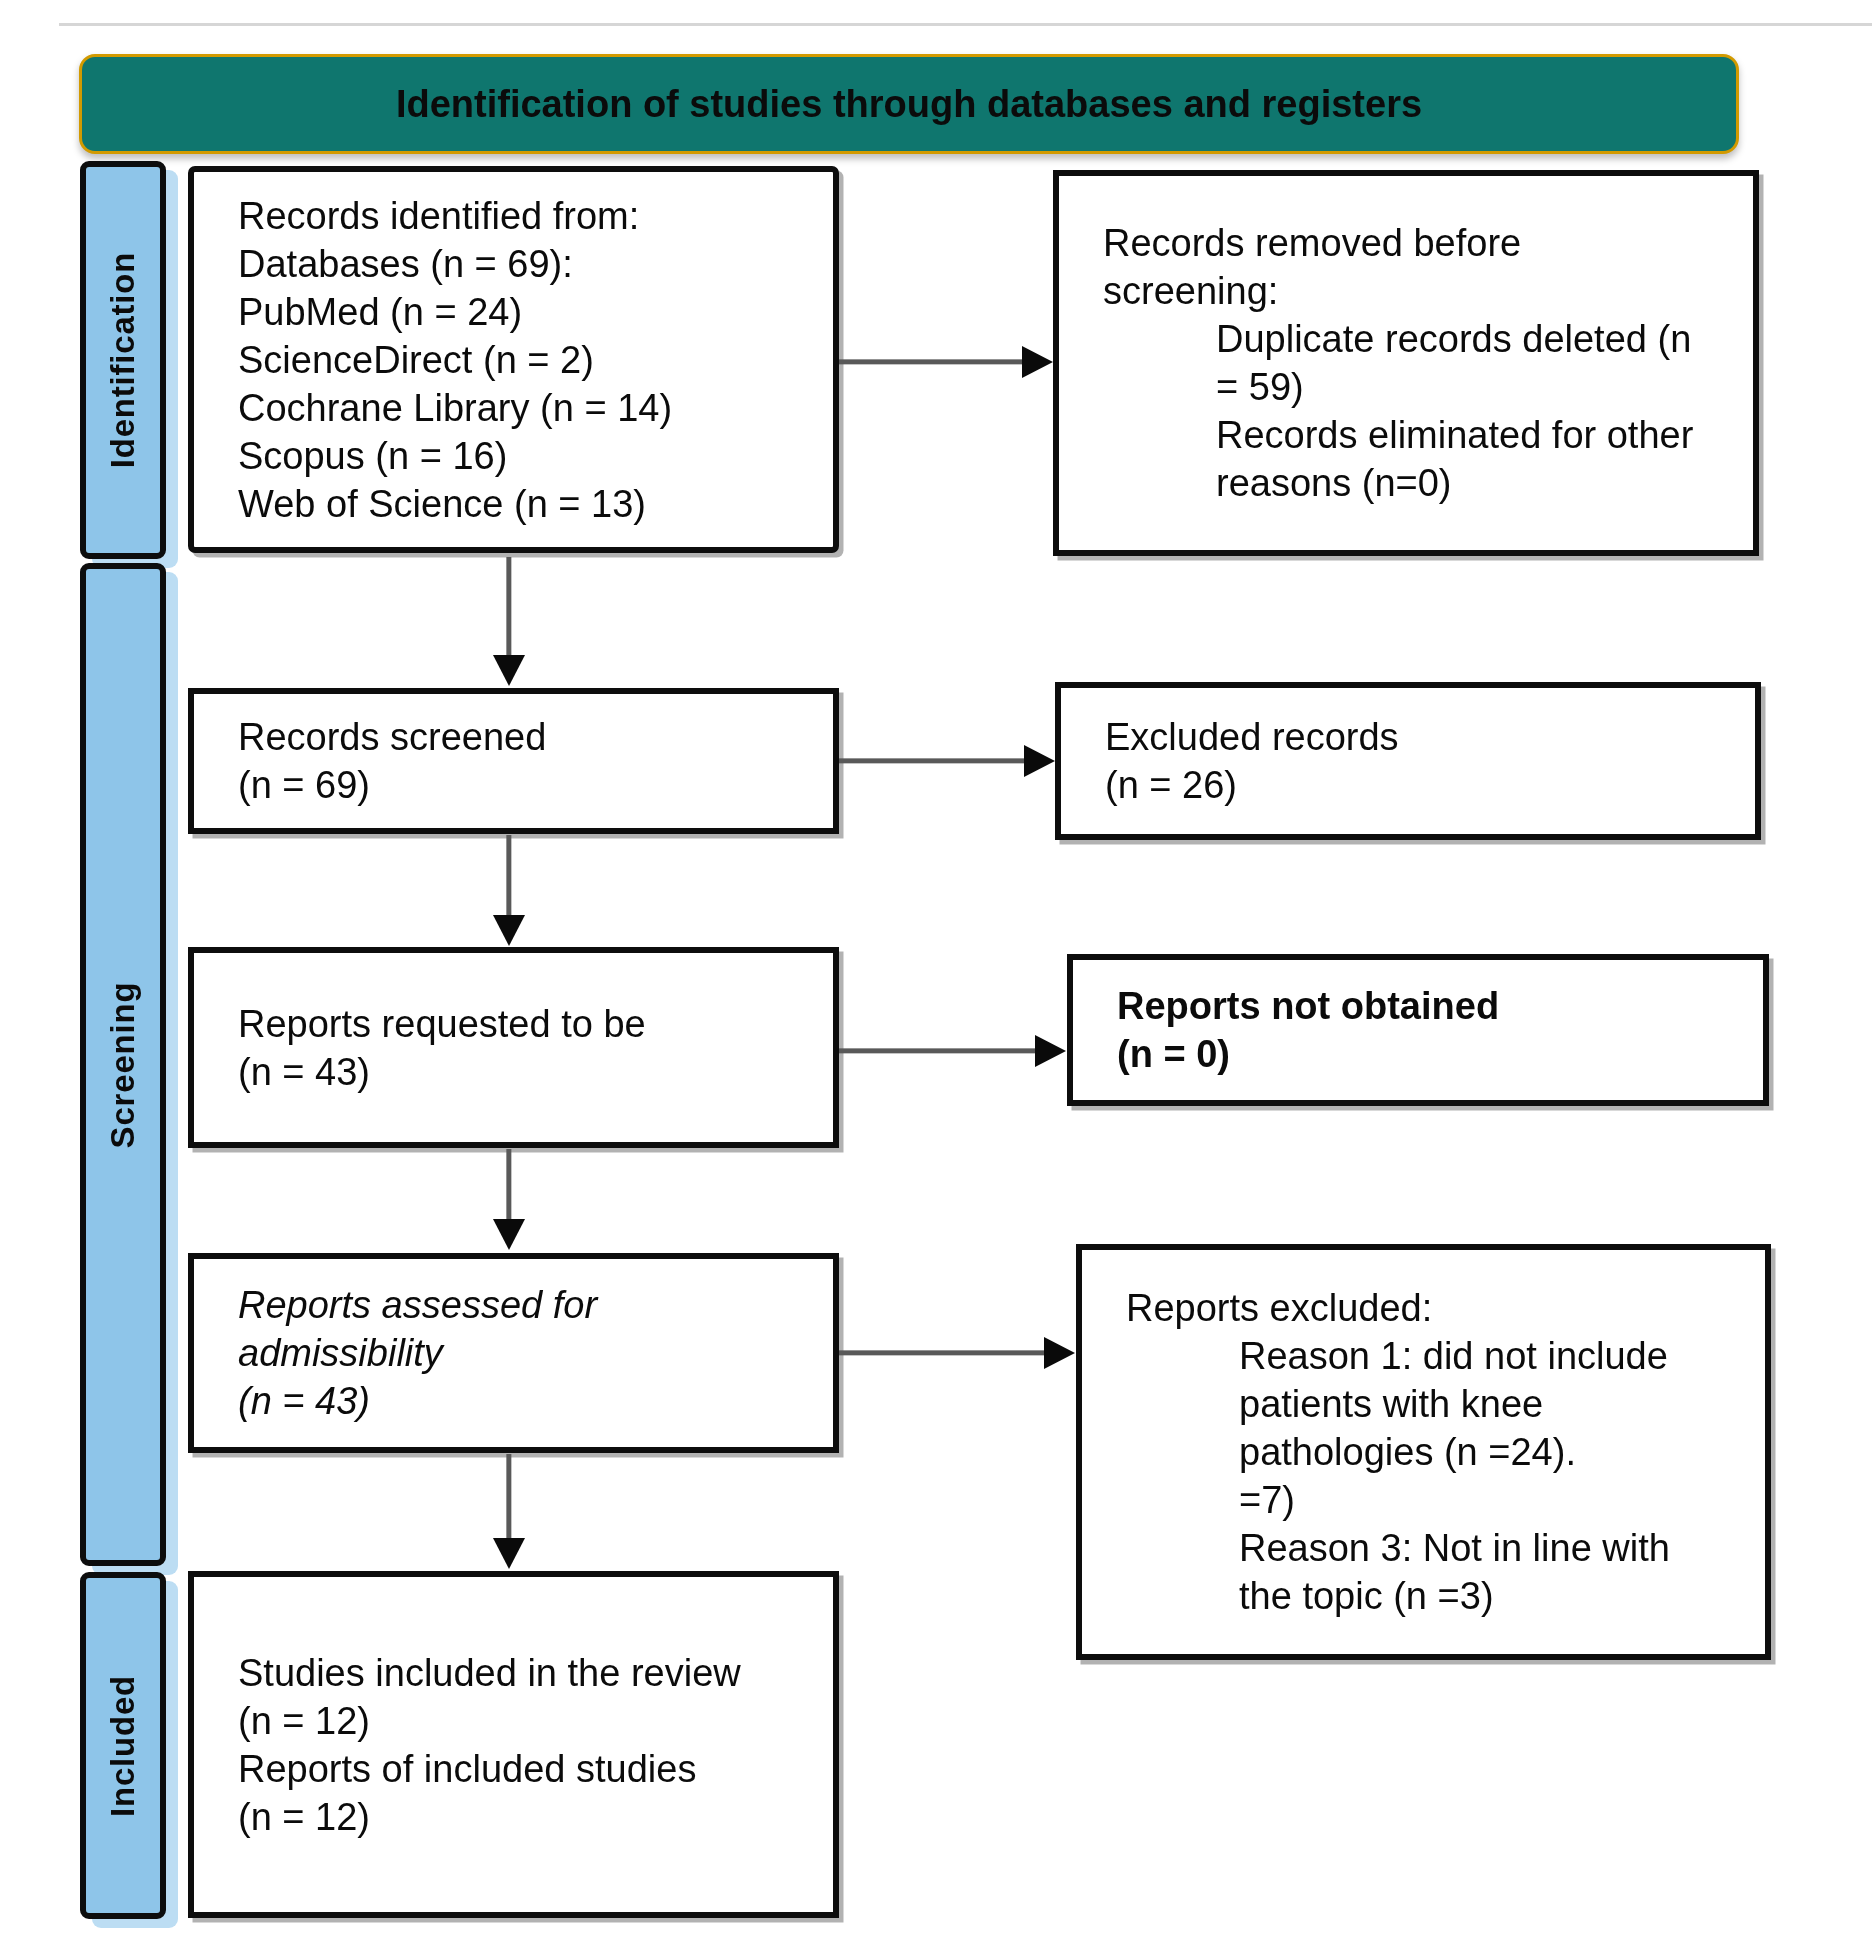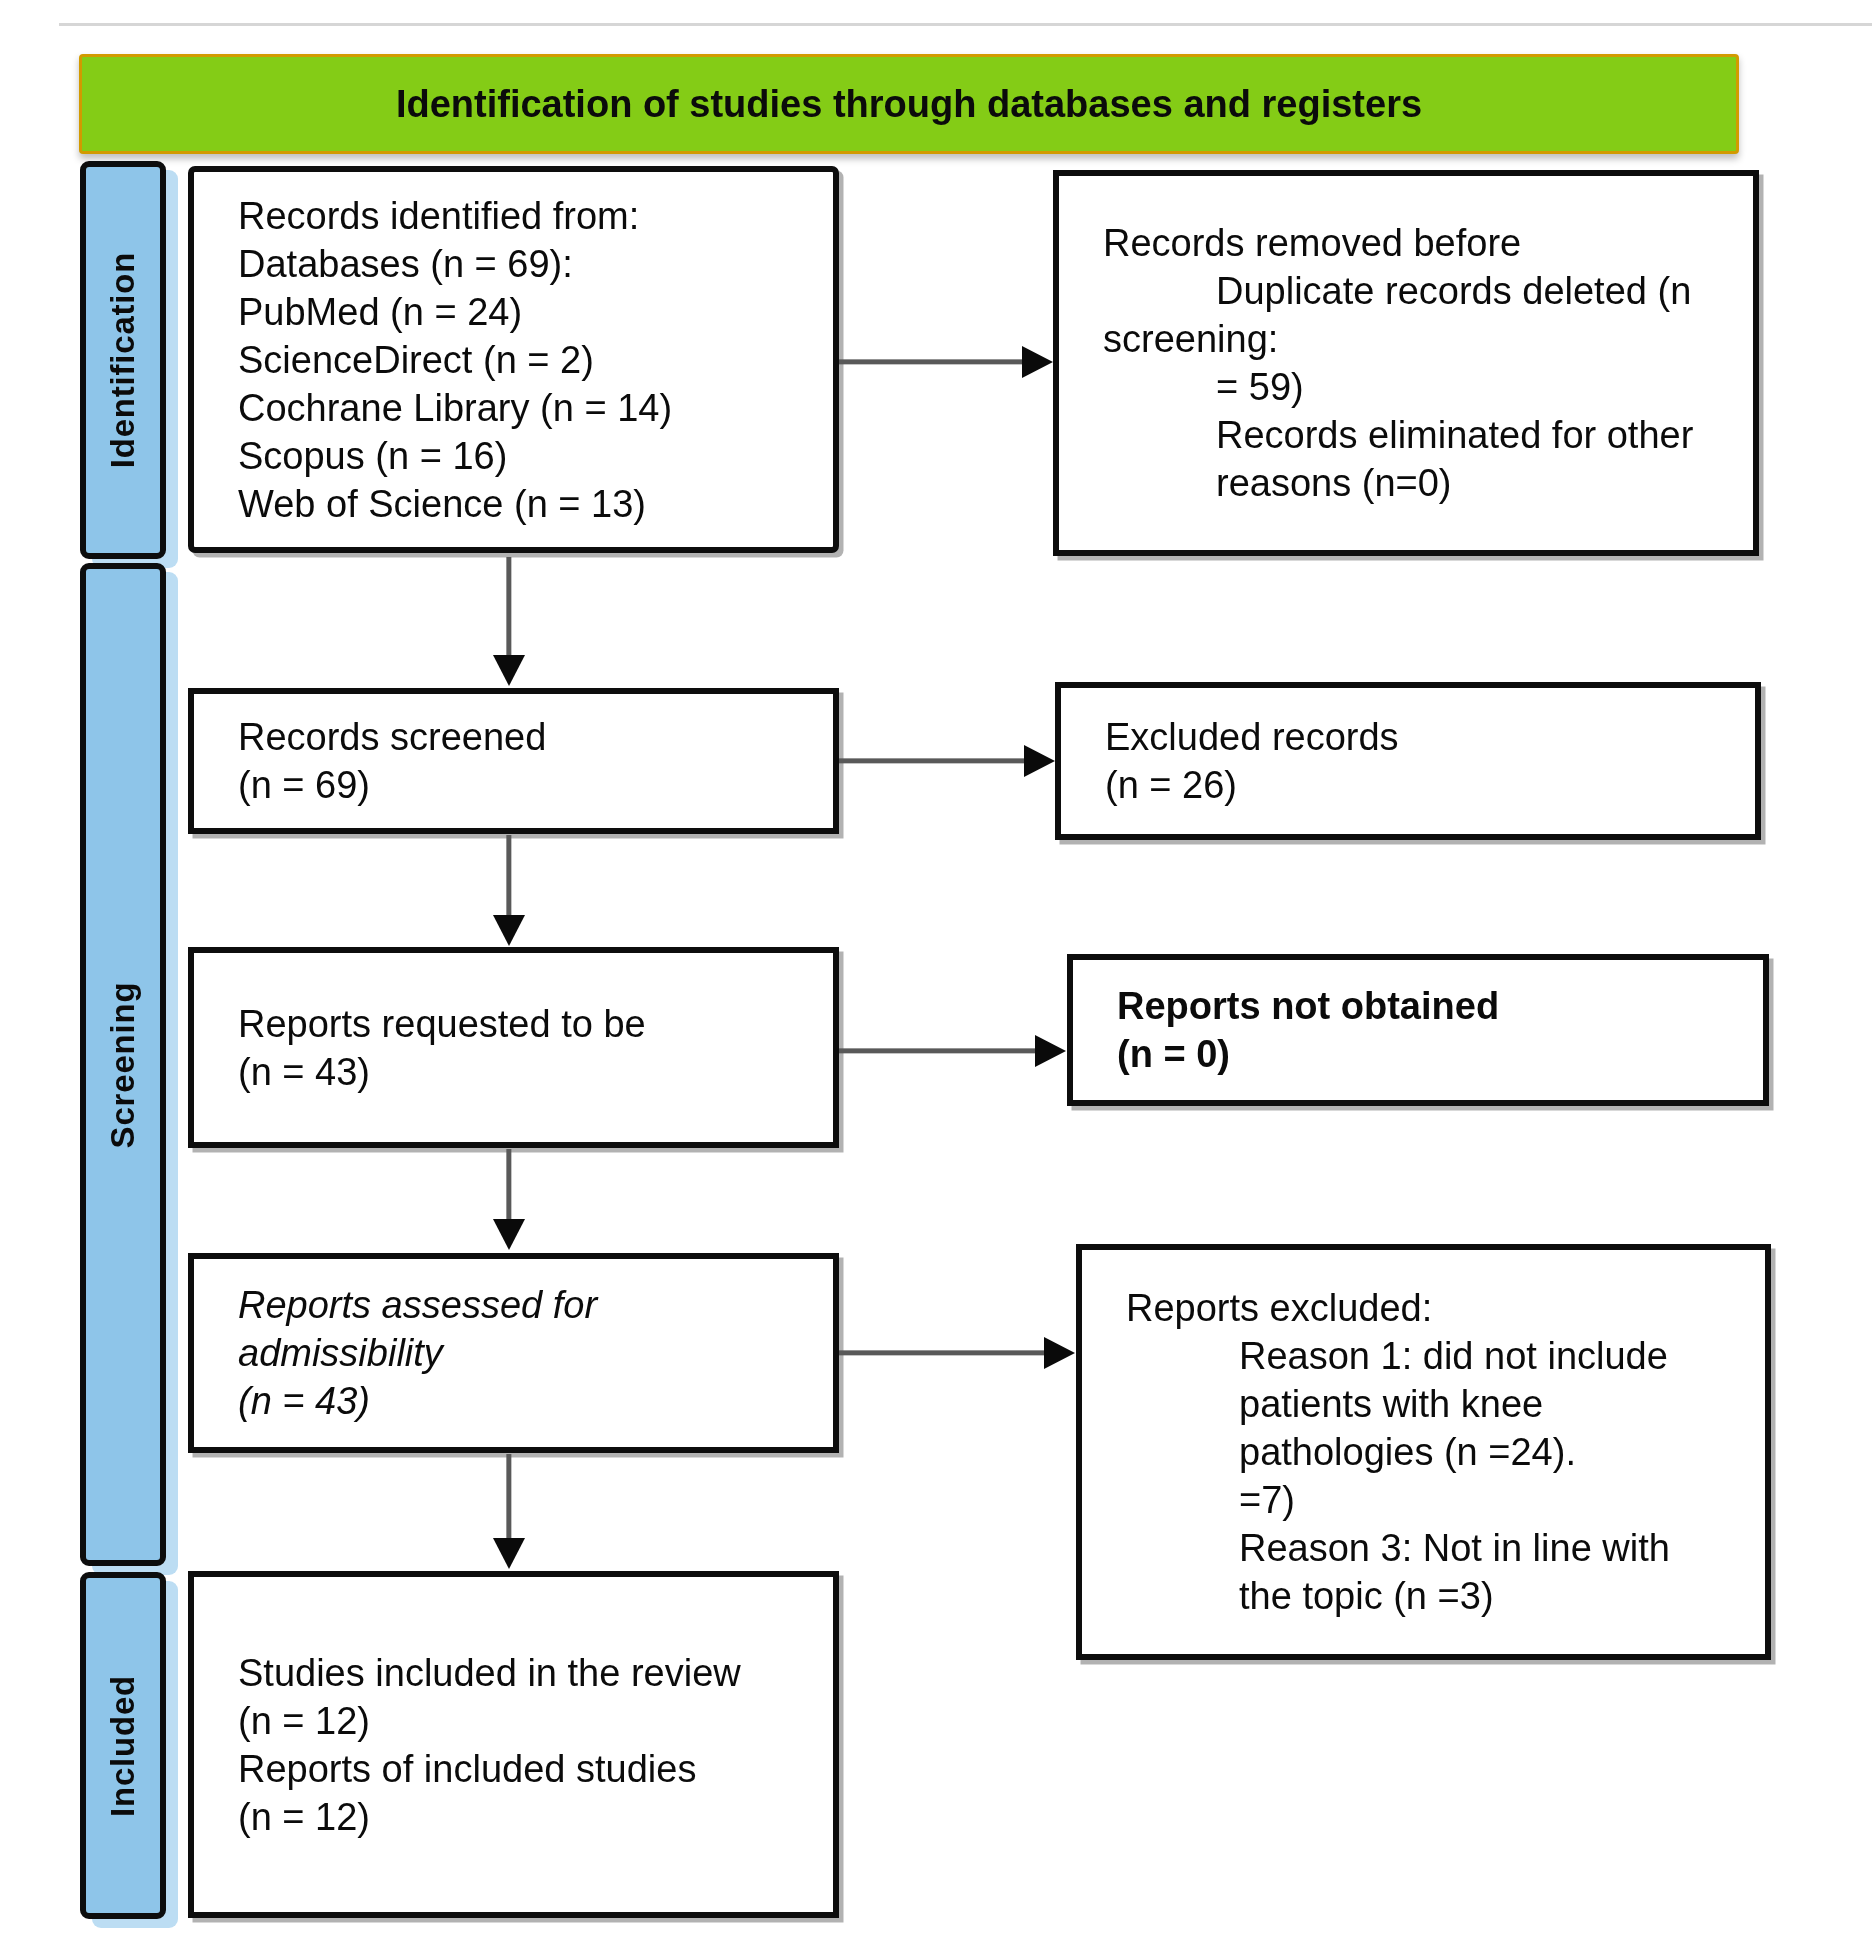--- a/index.html
+++ b/index.html
@@ -6,21 +6,21 @@
   html,body { margin:0; padding:0; background:#ffffff; }
   .page {
     position:relative; width:1873px; height:1955px; background:#ffffff;
     font-family:"Liberation Sans","DejaVu Sans",sans-serif; color:#0b0b0b;
     overflow:hidden;
   }
   .toprule { position:absolute; left:59px; top:22.5px; width:1814px; height:3.8px; background:#D6D6D6; }
 
   .banner {
     position:absolute; left:79px; top:54px; width:1660px; height:100px;
-    background:#84cc16; border:3.8px solid #D29A00; border-radius:4px;
+    background:#0f766e; border:3.8px solid #D29A00; border-radius:16px;
     display:flex; align-items:center; justify-content:center;
     font-weight:bold; font-size:38px; box-sizing:border-box;
     box-shadow:0 4.5px 7.5px rgba(0,0,0,0.25);
   }
 
   .sidebar-box {
     position:absolute; background:#8EC5E9; border:6.8px solid #0d0d0d; border-radius:9px;
     box-shadow:12px 9px 0 #BCDDF3;
     display:flex; align-items:center; justify-content:center; box-sizing:border-box;
   }
@@ -132,22 +132,22 @@
 
   <div class="box b5">
     <div class="ln">Studies included in the review</div>
     <div class="ln">(n = 12)</div>
     <div class="ln">Reports of included studies</div>
     <div class="ln">(n = 12)</div>
   </div>
 
   <div class="box bA">
     <div class="ln">Records removed before</div>
+    <div class="ln">screening:</div>
     <div class="ln ind">Duplicate records deleted (n</div>
-    <div class="ln">screening:</div>
     <div class="ln ind">= 59)</div>
     <div class="ln ind">Records eliminated for other</div>
     <div class="ln ind">reasons (n=0)</div>
   </div>
 
   <div class="box bB">
     <div class="ln">Excluded records</div>
     <div class="ln">(n = 26)</div>
   </div>
 

